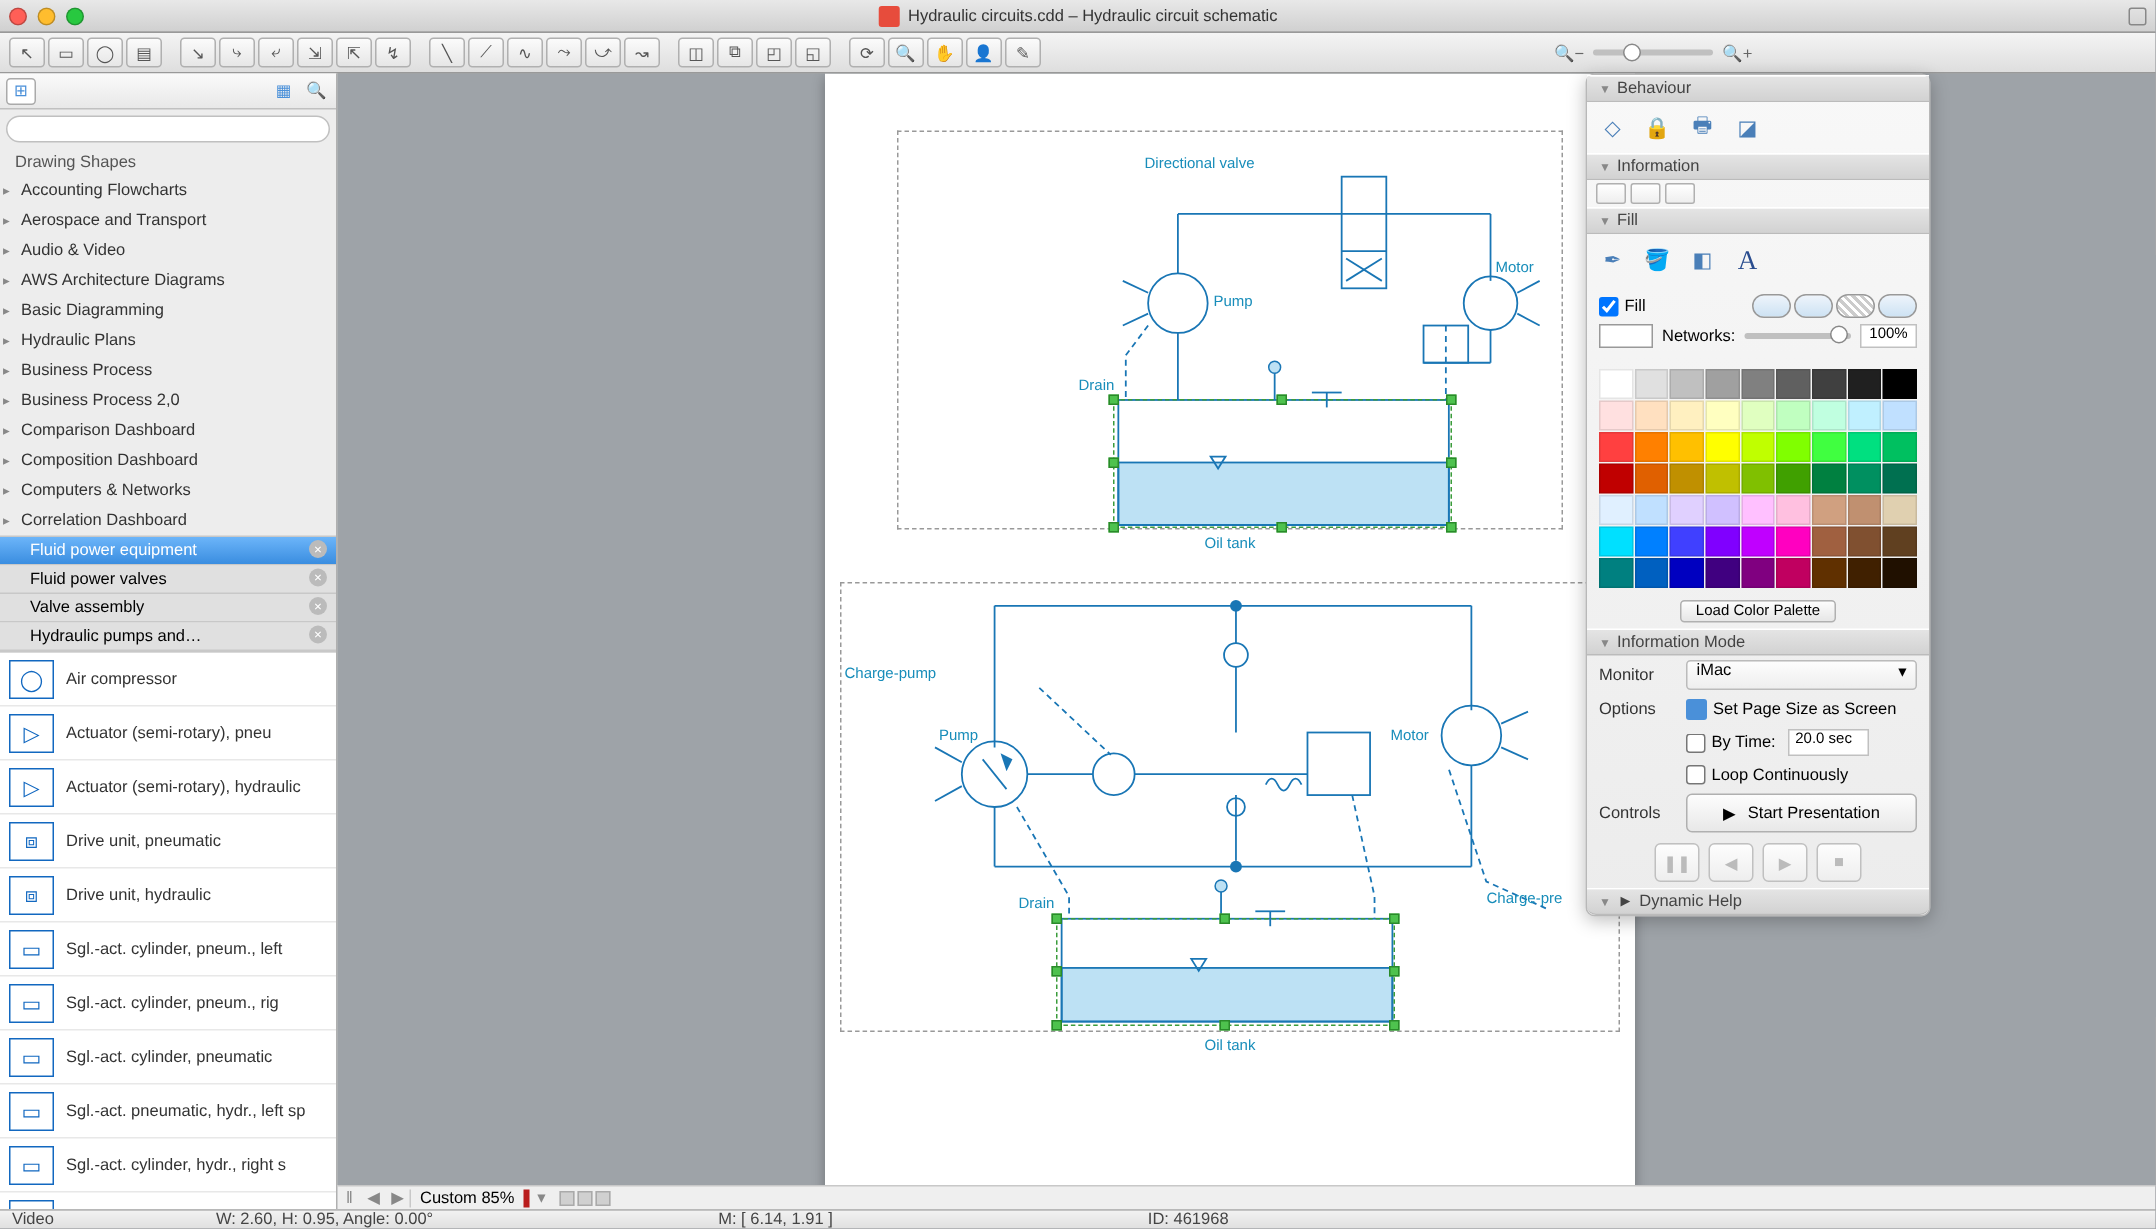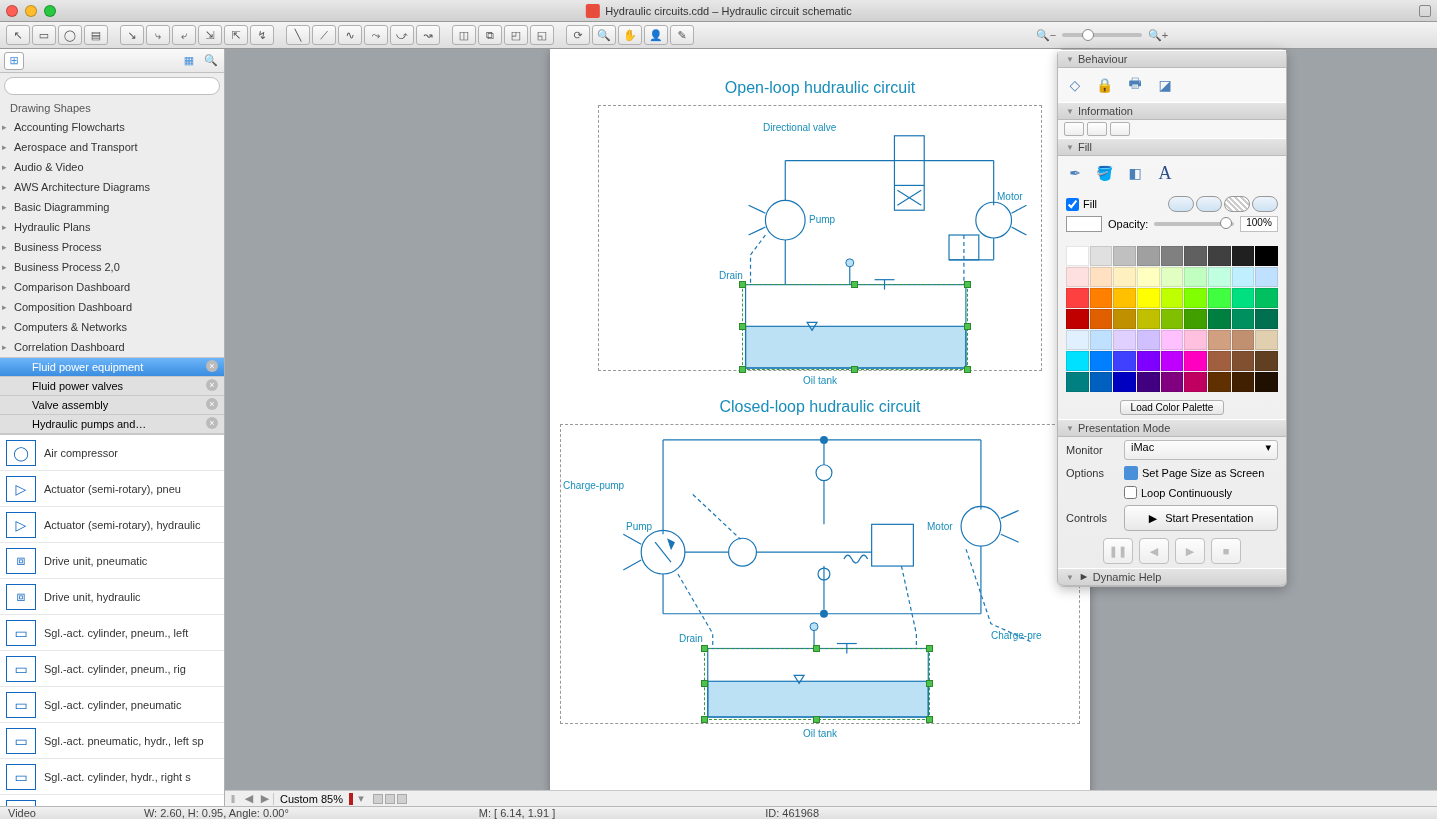--- a/index.html
+++ b/index.html
@@ -24,21 +24,21 @@
 .lp-top .spacer{flex:1}
 .lp-top .grid{width:18px;height:18px;display:flex;align-items:center;justify-content:center;color:#4a90d9}
 .lp-top .mag{width:18px;height:18px;display:flex;align-items:center;justify-content:center;color:#4a90d9}
 .lp-search{padding:4px}
 .lp-search input{width:100%;height:18px;border:1px solid #c0c0c0;border-radius:9px;padding:0 8px 0 18px;background:#fff}
 .cat-list{overflow:hidden}
 .cat-heading{padding:3px 10px;color:#555;font-size:11px}
 .cat{padding:2px 6px 2px 14px;color:#333;cursor:default;position:relative;font-size:11px;line-height:16px}
 .cat::before{content:"▸";position:absolute;left:2px;color:#888;font-size:9px}
 .subcats{border-top:1px solid #c8c8c8}
-.subcat{padding:2px 32px;background:#e0e0e0;border-bottom:1px solid #c8c8c8;position:relative;font-size:11px;line-height:14px}
+.subcat{padding:2px 20px;background:#e0e0e0;border-bottom:1px solid #c8c8c8;position:relative;font-size:11px;line-height:14px}
 .subcat.sel{background:linear-gradient(#6cb5f9,#3a8de0);color:#fff}
 .subcat .x{position:absolute;right:6px;top:2px;width:12px;height:12px;border-radius:50%;background:#bbb;color:#fff;font-size:9px;text-align:center;line-height:12px}
 .shapes{flex:1;overflow-y:auto;border-top:1px solid #c8c8c8;background:#fff}
 .shape-row{display:flex;align-items:center;height:36px;border-bottom:1px solid #e8e8e8;padding:0 6px;gap:8px}
 .shape-icon{width:30px;height:26px;border:1px solid #1268c0;background:#fff;display:flex;align-items:center;justify-content:center;font-size:14px;color:#1268c0}
 .shape-label{font-size:11px;color:#333}
 .canvas-area{flex:1;position:relative;background:#9ea3a8;overflow:hidden}
 .canvas{position:absolute;top:0;left:325px;width:540px;height:800px;background:#fff;box-shadow:0 2px 8px rgba(0,0,0,.3)}
 .diag-title{text-align:center;color:#188dba;font-size:16px;font-family:Arial}
 .diag-box{border:1px dashed #999;margin:8px 48px;position:relative;height:266px}
@@ -212,21 +212,20 @@
         </div>
       <div class="shape-row">
           <div class="shape-icon">▭</div>
         </div>
     </div>
   </div>
 
   <div class="canvas-area">
     <div class="canvas">
       <div style="height:30px"></div>
-      <div class="diag-title">Open-loop hudraulic circuit</div>
       <div class="diag-box" style="height:266px">
         <svg width="100%" height="100%" viewBox="0 0 440 266">
 
           <rect x="295" y="30" width="30" height="75" class="hyd-line"></rect>
           <line x1="295" y1="55" x2="325" y2="55" class="hyd-line"></line>
           <line x1="295" y1="80" x2="325" y2="80" class="hyd-line"></line>
           <line x1="298" y1="85" x2="322" y2="100" class="hyd-line"></line>
             <line x1="298" y1="100" x2="322" y2="85" class="hyd-line"></line>
 
           <line x1="185" y1="55" x2="295" y2="55" class="hyd-line"></line>
@@ -271,21 +270,20 @@
           <div class="sel-handle" style="left:-4px;top:50%;margin-top:-4px"></div>
             <div class="sel-handle" style="right:-4px;top:50%;margin-top:-4px"></div>
           <div class="sel-handle" style="left:-4px;bottom:-4px"></div>
             <div class="sel-handle" style="left:50%;bottom:-4px;margin-left:-4px"></div>
             <div class="sel-handle" style="right:-4px;bottom:-4px"></div>
         </div>
       </div>
       <div style="text-align:center;font-size:10px;color:#188dba;margin-top:-4px">Oil tank</div>
 
       <div style="height:12px"></div>
-      <div class="diag-title">Closed-loop hudraulic circuit</div>
       <div class="diag-box" style="height:300px;margin:8px 10px">
         <svg width="100%" height="100%" viewBox="0 0 516 300">
 
           <line x1="100" y1="15" x2="420" y2="15" class="hyd-line"></line>
           <line x1="100" y1="15" x2="100" y2="110" class="hyd-line"></line>
           <line x1="420" y1="15" x2="420" y2="85" class="hyd-line"></line>
           <circle cx="262" cy="15" r="4" fill="#1976b5"></circle>
           <line x1="262" y1="15" x2="262" y2="40" class="hyd-line"></line>
           <circle cx="262" cy="48" r="8" class="hyd-line"></circle>
           <line x1="262" y1="56" x2="262" y2="100" class="hyd-line"></line>
@@ -383,21 +381,21 @@
         </label>
       <div class="fill-modes">
         <span></span>
         <span></span>
         <span style="background:repeating-linear-gradient(45deg,#ccc 0 2px,#fff 2px 4px)"></span>
         <span></span>
       </div>
     </div>
     <div class="fill-row">
       <div class="fill-swatch"></div>
-      <span>Opacity:</span>
+      <span>Networks:</span>
       <div class="opacity-slider">
           <div class="opacity-thumb"></div>
         </div>
       <div class="opacity-val">100%</div>
     </div>
   </div>
   <div class="palette" id="palette">
       <div style="background: rgb(255, 255, 255);"></div>
       <div style="background: rgb(224, 224, 224);"></div>
       <div style="background: rgb(192, 192, 192);"></div>
@@ -458,32 +456,39 @@
       <div style="background: rgb(64, 0, 128);"></div>
       <div style="background: rgb(128, 0, 128);"></div>
       <div style="background: rgb(192, 0, 96);"></div>
       <div style="background: rgb(96, 48, 0);"></div>
       <div style="background: rgb(64, 32, 0);"></div>
       <div style="background: rgb(32, 16, 0);"></div>
     </div>
   <button class="load-btn">Load Color Palette</button>
 
   <div class="rp-section-h">
-      <span>Presentation Mode</span>
+      <span>Information Mode</span>
     </div>
   <div class="pm-row">
     <span class="pm-label">Monitor</span>
     <div class="pm-select"><span>iMac</span><span style="float:right">▾</span></div>
   </div>
   <div class="pm-row">
     <span class="pm-label">Options</span>
     <label class="pm-check">
         <span style="width:14px;height:14px;background:#4a90d9;display:inline-block;border-radius:2px"></span> 
         <span>Set Page Size as Screen</span>
       </label>
+  </div>
+  <div class="pm-row" style="padding-left:66px">
+    <label class="pm-check">
+        <input type="checkbox" style=""> 
+        <span>By Time:</span>
+      </label>
+    <div class="pm-input">20.0 sec</div>
   </div>
   <div class="pm-row" style="padding-left:66px">
     <label class="pm-check">
         <input type="checkbox" style=""> 
         <span>Loop Continuously</span>
       </label>
   </div>
   <div class="pm-row">
     <span class="pm-label">Controls</span>
     <div class="pm-btn">

